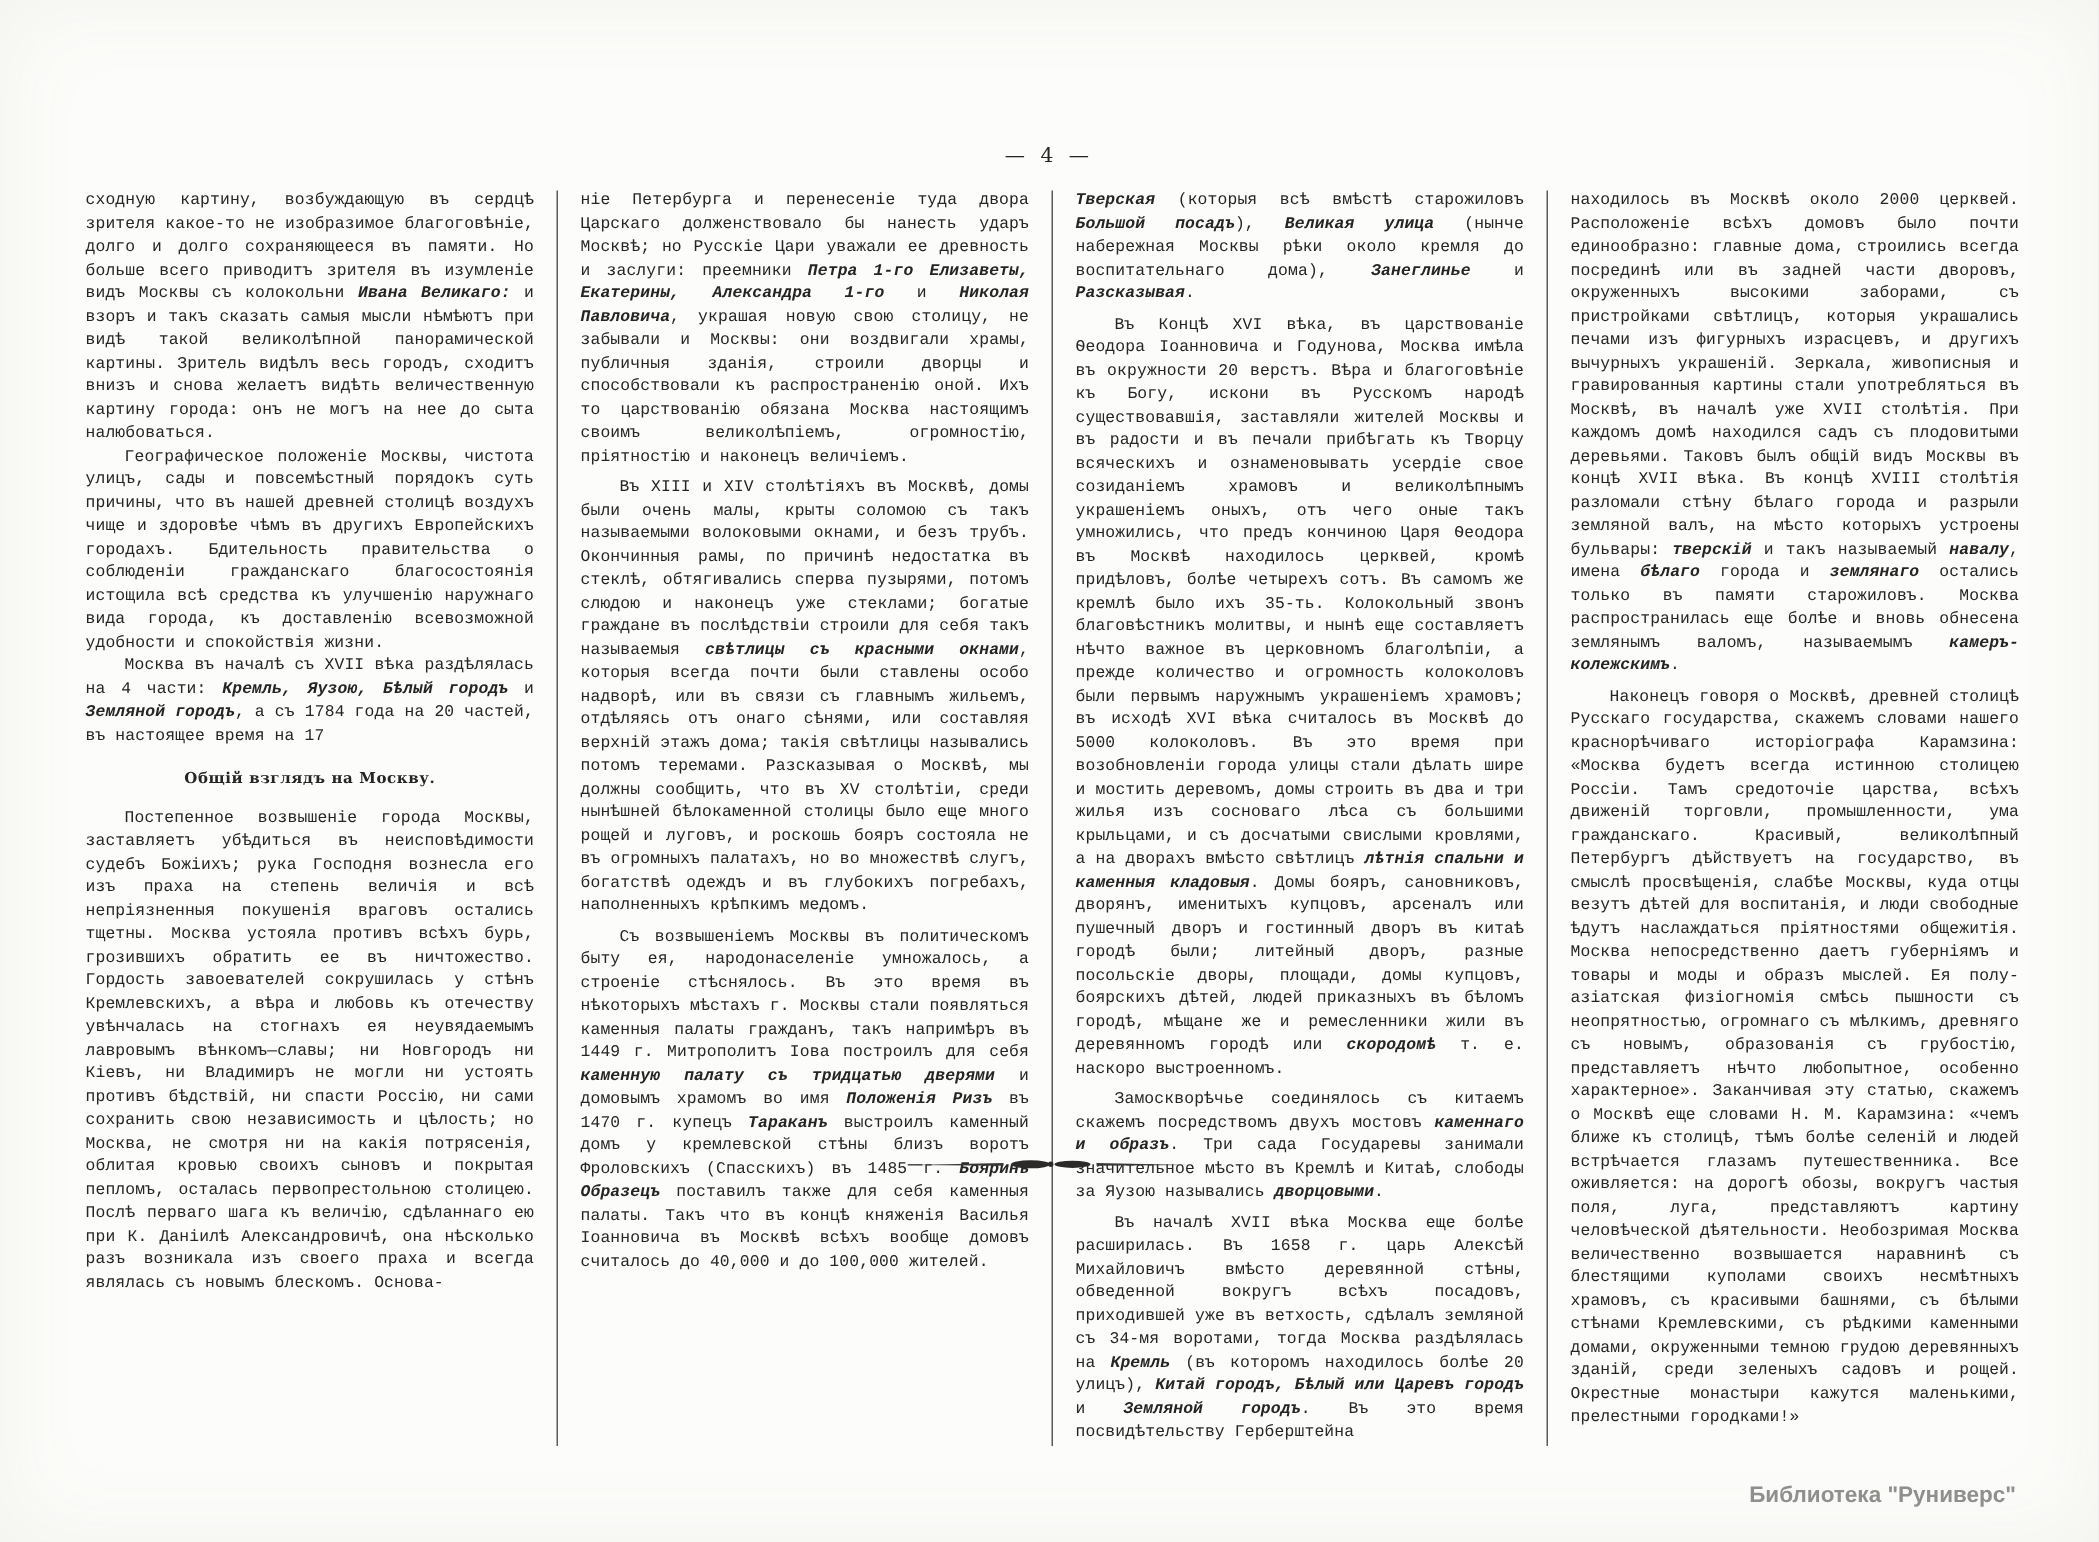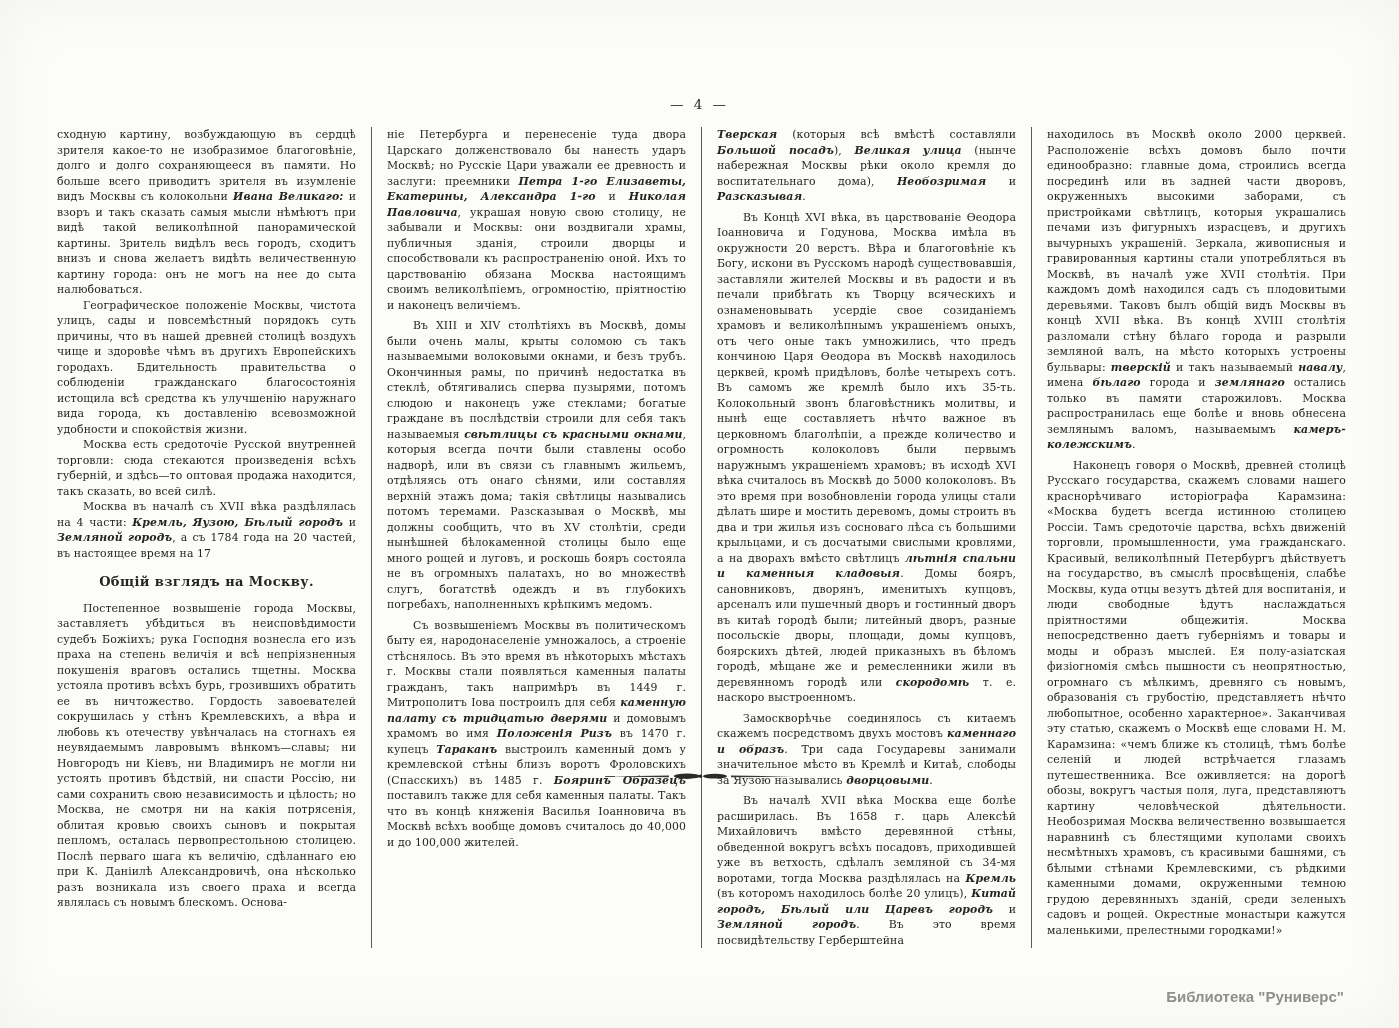--- a/index.html
+++ b/index.html
@@ -33,26 +33,26 @@
     flex:1 1 0;
     padding:0 15px;
     font-size:10.9px;
     line-height:15.5px;
     text-align:justify;
     letter-spacing:0.1px;
   }
   .col:first-child{padding-left:0;}
   .col:last-child{padding-right:0;}
   .col + .col{border-left:1px solid var(--rule);}
-  .para{margin:0;}
+  .para{margin:0;font-family:Liberation Mono, monospace;}
   .para.indent{text-indent:26px;}
   .para.gap{margin-top:5px;}
   .run-bi{font-weight:bold;font-style:italic;margin-top:36px;}
   .heading{
-    font-size:13px;
+    font-size:10px;
     font-weight:bold;
     text-align:center;
     text-indent:0;
     letter-spacing:0.4px;
     margin:13px 0 11px 0;
   }
   .divider{
     position:absolute;top:769px;left:0;right:0;
     display:flex;justify-content:center;
   }
@@ -67,32 +67,31 @@
 </head>
 <body>
 
 <div class="page">
   <div class="page-number">— 4 —</div>
 
   <div class="columns">
       <div class="col">
         <p class="para"><span>сходную картину, возбуждающую въ сердцѣ зрителя какое-то не изобразимое благоговѣніе, долго и долго сохраняющееся въ памяти. Но больше всего приводитъ зрителя въ изумленіе видъ Москвы съ колокольни </span><span class="run-bi">Ивана Великаго:</span><span> и взоръ и такъ сказать самыя мысли нѣмѣютъ при видѣ такой великолѣпной панорамической картины. Зритель видѣлъ весь городъ, сходитъ внизъ и снова желаетъ видѣть величественную картину города: онъ не могъ на нее до сыта налюбоваться.</span></p>
         <p class="para indent"><span>Географическое положеніе Москвы, чистота улицъ, сады и повсемѣстный порядокъ суть причины, что въ нашей древней столицѣ воздухъ чище и здоровѣе чѣмъ въ другихъ Европейскихъ городахъ. Бдительность правительства о соблюденіи гражданскаго благосостоянія истощила всѣ средства къ улучшенію наружнаго вида города, къ доставленію всевозможной удобности и спокойствія жизни.</span></p>
-        <p class="para indent"><span>Москва есть средоточіе Русской внутренней торговли: сюда стекаются произведенія всѣхъ губерній, и здѣсь—то оптовая продажа находится, такъ сказать, во всей силѣ.</span></p>
         <p class="para indent"><span>Москва въ началѣ съ XVII вѣка раздѣлялась на 4 части: </span><span class="run-bi">Кремль, Яузою, Бѣлый городъ</span><span> и </span><span class="run-bi">Земляной городъ</span><span>, а съ 1784 года на 20 частей, въ настоящее время на 17</span></p>
         <h2 class="heading">Общій взглядъ на Москву.</h2>
         <p class="para indent"><span>Постепенное возвышеніе города Москвы, заставляетъ убѣдиться въ неисповѣдимости судебъ Божіихъ; рука Господня вознесла его изъ праха на степень величія и всѣ непріязненныя покушенія враговъ остались тщетны. Москва устояла противъ всѣхъ бурь, грозившихъ обратить ее въ ничтожество. Гордость завоевателей сокрушилась у стѣнъ Кремлевскихъ, а вѣра и любовь къ отечеству увѣнчалась на стогнахъ ея неувядаемымъ лавровымъ вѣнкомъ—славы; ни Новгородъ ни Кіевъ, ни Владимиръ не могли ни устоять противъ бѣдствій, ни спасти Россію, ни сами сохранить свою независимость и цѣлость; но Москва, не смотря ни на какія потрясенія, облитая кровью своихъ сыновъ и покрытая пепломъ, осталась первопрестольною столицею. Послѣ перваго шага къ величію, сдѣланнаго ею при К. Даніилѣ Александровичѣ, она нѣсколько разъ возникала изъ своего праха и всегда являлась съ новымъ блескомъ. Основа-</span></p>
       </div>
       <div class="col">
         <p class="para"><span>ніе Петербурга и перенесеніе туда двора Царскаго долженствовало бы нанесть ударъ Москвѣ; но Русскіе Цари уважали ее древность и заслуги: преемники </span><span class="run-bi">Петра 1-го Елизаветы, Екатерины, Александра 1-го</span><span> и </span><span class="run-bi">Николая Павловича</span><span>, украшая новую свою столицу, не забывали и Москвы: они воздвигали храмы, публичныя зданія, строили дворцы и способствовали къ распространенію оной. Ихъ то царствованію обязана Москва настоящимъ своимъ великолѣпіемъ, огромностію, пріятностію и наконецъ величіемъ.</span></p>
         <p class="para indent gap"><span>Въ XIII и XIV столѣтіяхъ въ Москвѣ, домы были очень малы, крыты соломою съ такъ называемыми волоковыми окнами, и безъ трубъ. Окончинныя рамы, по причинѣ недостатка въ стеклѣ, обтягивались сперва пузырями, потомъ слюдою и наконецъ уже стеклами; богатые граждане въ послѣдствіи строили для себя такъ называемыя </span><span class="run-bi">свѣтлицы съ красными окнами</span><span>, которыя всегда почти были ставлены особо надворѣ, или въ связи съ главнымъ жильемъ, отдѣляясь отъ онаго сѣнями, или составляя верхній этажъ дома; такія свѣтлицы назывались потомъ теремами. Разсказывая о Москвѣ, мы должны сообщить, что въ XV столѣтіи, среди нынѣшней бѣлокаменной столицы было еще много рощей и луговъ, и роскошь бояръ состояла не въ огромныхъ палатахъ, но во множествѣ слугъ, богатствѣ одеждъ и въ глубокихъ погребахъ, наполненныхъ крѣпкимъ медомъ.</span></p>
         <p class="para indent gap"><span>Съ возвышеніемъ Москвы въ политическомъ быту ея, народонаселеніе умножалось, а строеніе стѣснялось. Въ это время въ нѣкоторыхъ мѣстахъ г. Москвы стали появляться каменныя палаты гражданъ, такъ напримѣръ въ 1449 г. Митрополитъ Іова построилъ для себя </span><span class="run-bi">каменную палату съ тридцатью дверями</span><span> и домовымъ храмомъ во имя </span><span class="run-bi">Положенія Ризъ</span><span> въ 1470 г. купецъ </span><span class="run-bi">Тараканъ</span><span> выстроилъ каменный домъ у кремлевской стѣны близъ воротъ Фроловскихъ (Спасскихъ) въ 1485 г. </span><span class="run-bi">Бояринъ Образецъ</span><span> поставилъ также для себя каменныя палаты. Такъ что въ концѣ княженія Василья Іоанновича въ Москвѣ всѣхъ вообще домовъ считалось до 40,000 и до 100,000 жителей.</span></p>
       </div>
       <div class="col">
-        <p class="para"><span class="run-bi">Тверская</span><span> (которыя всѣ вмѣстѣ составляли </span><span class="run-bi">Большой посадъ</span><span>), </span><span class="run-bi">Великая улица</span><span> (нынче набережная Москвы рѣки около кремля до воспитательнаго дома), </span><span class="run-bi">Необозримая</span><span> и </span><span class="run-bi">Разсказывая</span><span>.</span></p>
+        <p class="para"><span class="run-bi">Тверская</span><span> (которыя всѣ вмѣстѣ старожиловъ </span><span class="run-bi">Большой посадъ</span><span>), </span><span class="run-bi">Великая улица</span><span> (нынче набережная Москвы рѣки около кремля до воспитательнаго дома), </span><span class="run-bi">Занеглинье</span><span> и </span><span class="run-bi">Разсказывая</span><span>.</span></p>
         <p class="para indent gap"><span>Въ Концѣ XVI вѣка, въ царствованіе Ѳеодора Іоанновича и Годунова, Москва имѣла въ окружности 20 верстъ. Вѣра и благоговѣніе къ Богу, искони въ Русскомъ народѣ существовавшія, заставляли жителей Москвы и въ радости и въ печали прибѣгать къ Творцу всяческихъ и ознаменовывать усердіе свое созиданіемъ храмовъ и великолѣпнымъ украшеніемъ оныхъ, отъ чего оные такъ умножились, что предъ кончиною Царя Ѳеодора въ Москвѣ находилось церквей, кромѣ придѣловъ, болѣе четырехъ сотъ. Въ самомъ же кремлѣ было ихъ 35-ть. Колокольный звонъ благовѣстникъ молитвы, и нынѣ еще составляетъ нѣчто важное въ церковномъ благолѣпіи, а прежде количество и огромность колоколовъ были первымъ наружнымъ украшеніемъ храмовъ; въ исходѣ XVI вѣка считалось въ Москвѣ до 5000 колоколовъ. Въ это время при возобновленіи города улицы стали дѣлать шире и мостить деревомъ, домы строить въ два и три жилья изъ сосноваго лѣса съ большими крыльцами, и съ досчатыми свислыми кровлями, а на дворахъ вмѣсто свѣтлицъ </span><span class="run-bi">лѣтнія спальни и каменныя кладовыя</span><span>. Домы бояръ, сановниковъ, дворянъ, именитыхъ купцовъ, арсеналъ или пушечный дворъ и гостинный дворъ въ китаѣ городѣ были; литейный дворъ, разные посольскіе дворы, площади, домы купцовъ, боярскихъ дѣтей, людей приказныхъ въ бѣломъ городѣ, мѣщане же и ремесленники жили въ деревянномъ городѣ или </span><span class="run-bi">скородомѣ</span><span> т. е. наскоро выстроенномъ.</span></p>
         <p class="para indent gap"><span>Замоскворѣчье соединялось съ китаемъ скажемъ посредствомъ двухъ мостовъ </span><span class="run-bi">каменнаго и образъ</span><span>. Три сада Государевы занимали значительное мѣсто въ Кремлѣ и Китаѣ, слободы за Яузою назывались </span><span class="run-bi">дворцовыми</span><span>.</span></p>
         <p class="para indent gap"><span>Въ началѣ XVII вѣка Москва еще болѣе расширилась. Въ 1658 г. царь Алексѣй Михайловичъ вмѣсто деревянной стѣны, обведенной вокругъ всѣхъ посадовъ, приходившей уже въ ветхость, сдѣлалъ земляной съ 34-мя воротами, тогда Москва раздѣлялась на </span><span class="run-bi">Кремль</span><span> (въ которомъ находилось болѣе 20 улицъ), </span><span class="run-bi">Китай городъ, Бѣлый или Царевъ городъ</span><span> и </span><span class="run-bi">Земляной городъ</span><span>. Въ это время посвидѣтельству Герберштейна</span></p>
       </div>
       <div class="col">
         <p class="para"><span>находилось въ Москвѣ около 2000 церквей. Расположеніе всѣхъ домовъ было почти единообразно: главные дома, строились всегда посрединѣ или въ задней части дворовъ, окруженныхъ высокими заборами, съ пристройками свѣтлицъ, которыя украшались печами изъ фигурныхъ израсцевъ, и другихъ вычурныхъ украшеній. Зеркала, живописныя и гравированныя картины стали употребляться въ Москвѣ, въ началѣ уже XVII столѣтія. При каждомъ домѣ находился садъ съ плодовитыми деревьями. Таковъ былъ общій видъ Москвы въ концѣ XVII вѣка. Въ концѣ XVIII столѣтія разломали стѣну бѣлаго города и разрыли земляной валъ, на мѣсто которыхъ устроены бульвары: </span><span class="run-bi">тверскій</span><span> и такъ называемый </span><span class="run-bi">навалу</span><span>, имена </span><span class="run-bi">бѣлаго</span><span> города и </span><span class="run-bi">землянаго</span><span> остались только въ памяти старожиловъ. Москва распространилась еще болѣе и вновь обнесена землянымъ валомъ, называемымъ </span><span class="run-bi">камеръ-колежскимъ</span><span>.</span></p>
         <p class="para indent gap"><span>Наконецъ говоря о Москвѣ, древней столицѣ Русскаго государства, скажемъ словами нашего краснорѣчиваго исторіографа Карамзина: «Москва будетъ всегда истинною столицею Россіи. Тамъ средоточіе царства, всѣхъ движеній торговли, промышленности, ума гражданскаго. Красивый, великолѣпный Петербургъ дѣйствуетъ на государство, въ смыслѣ просвѣщенія, слабѣе Москвы, куда отцы везутъ дѣтей для воспитанія, и люди свободные ѣдутъ наслаждаться пріятностями общежитія. Москва непосредственно даетъ губерніямъ и товары и моды и образъ мыслей. Ея полу-азіатская физіогномія смѣсь пышности съ неопрятностью, огромнаго съ мѣлкимъ, древняго съ новымъ, образованія съ грубостію, представляетъ нѣчто любопытное, особенно характерное». Заканчивая эту статью, скажемъ о Москвѣ еще словами Н. М. Карамзина: «чемъ ближе къ столицѣ, тѣмъ болѣе селеній и людей встрѣчается глазамъ путешественника. Все оживляется: на дорогѣ обозы, вокругъ частыя поля, луга, представляютъ картину человѣческой дѣятельности. Необозримая Москва величественно возвышается наравнинѣ съ блестящими куполами своихъ несмѣтныхъ храмовъ, съ красивыми башнями, съ бѣлыми стѣнами Кремлевскими, съ рѣдкими каменными домами, окруженными темною грудою деревянныхъ зданій, среди зеленыхъ садовъ и рощей. Окрестные монастыри кажутся маленькими, прелестными городками!»</span></p>
       </div>
     </div>
 

